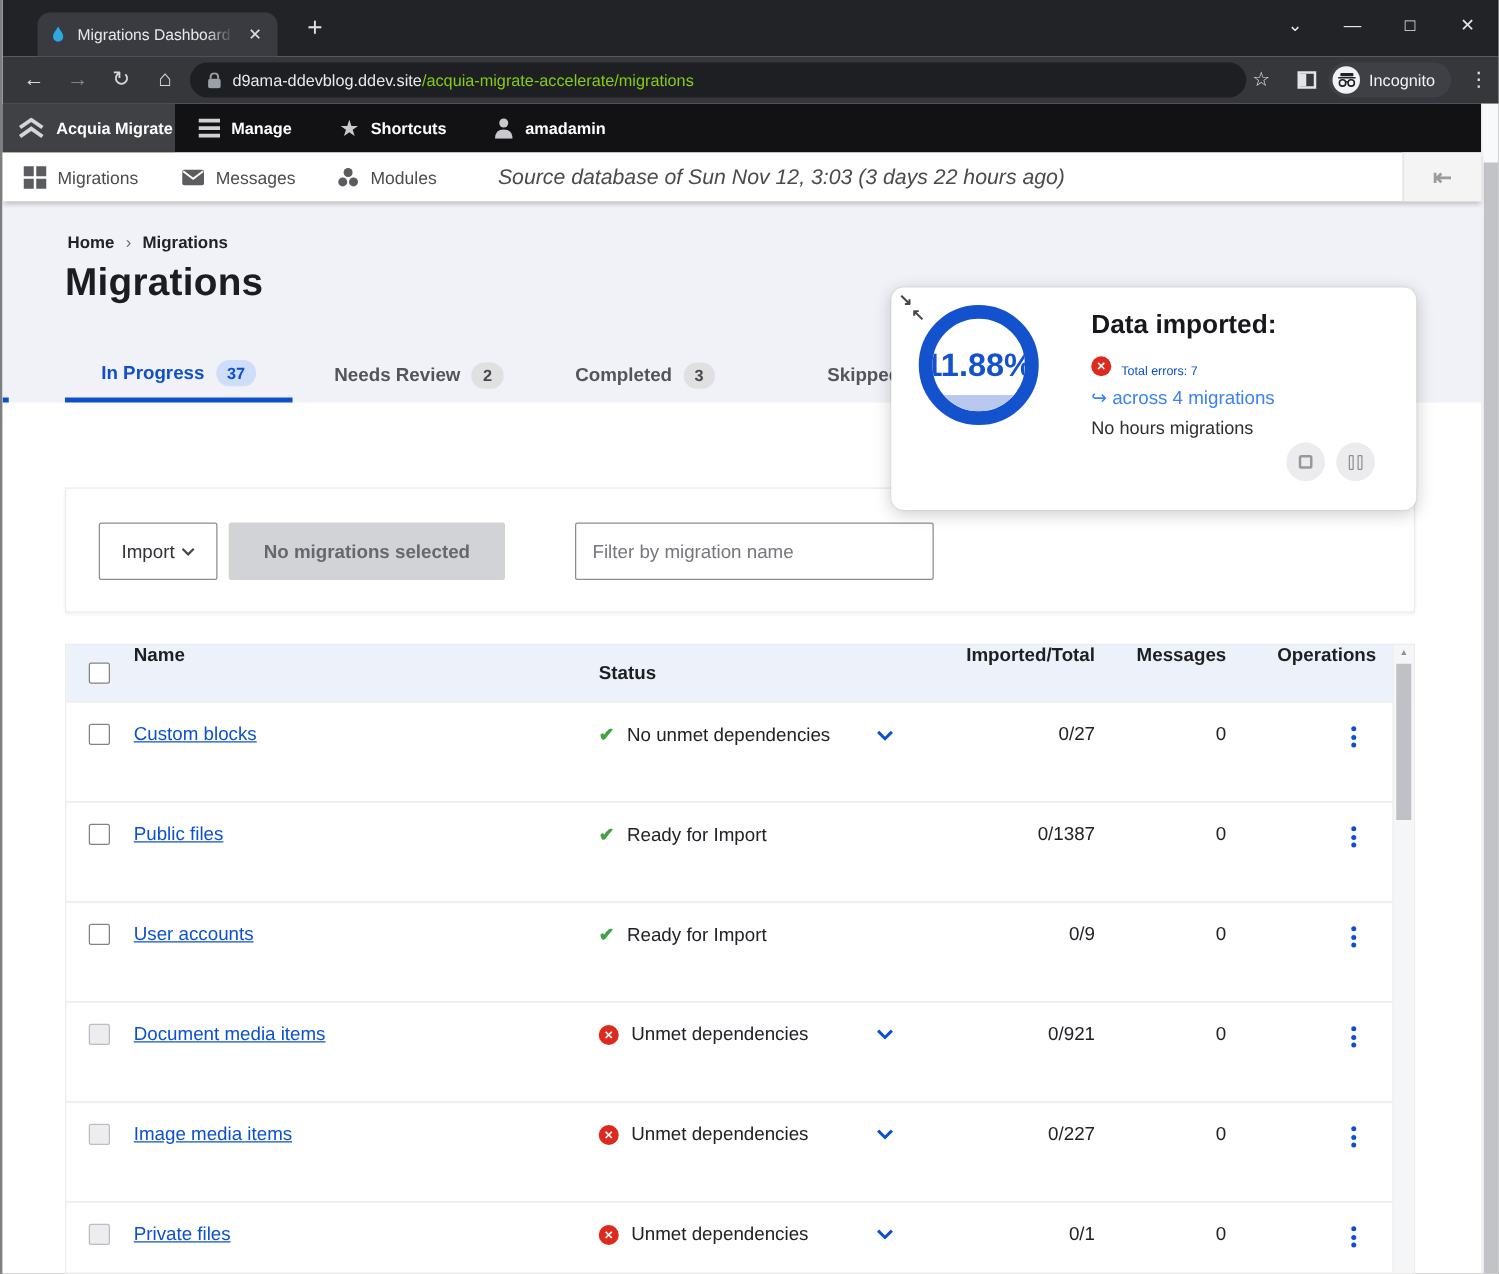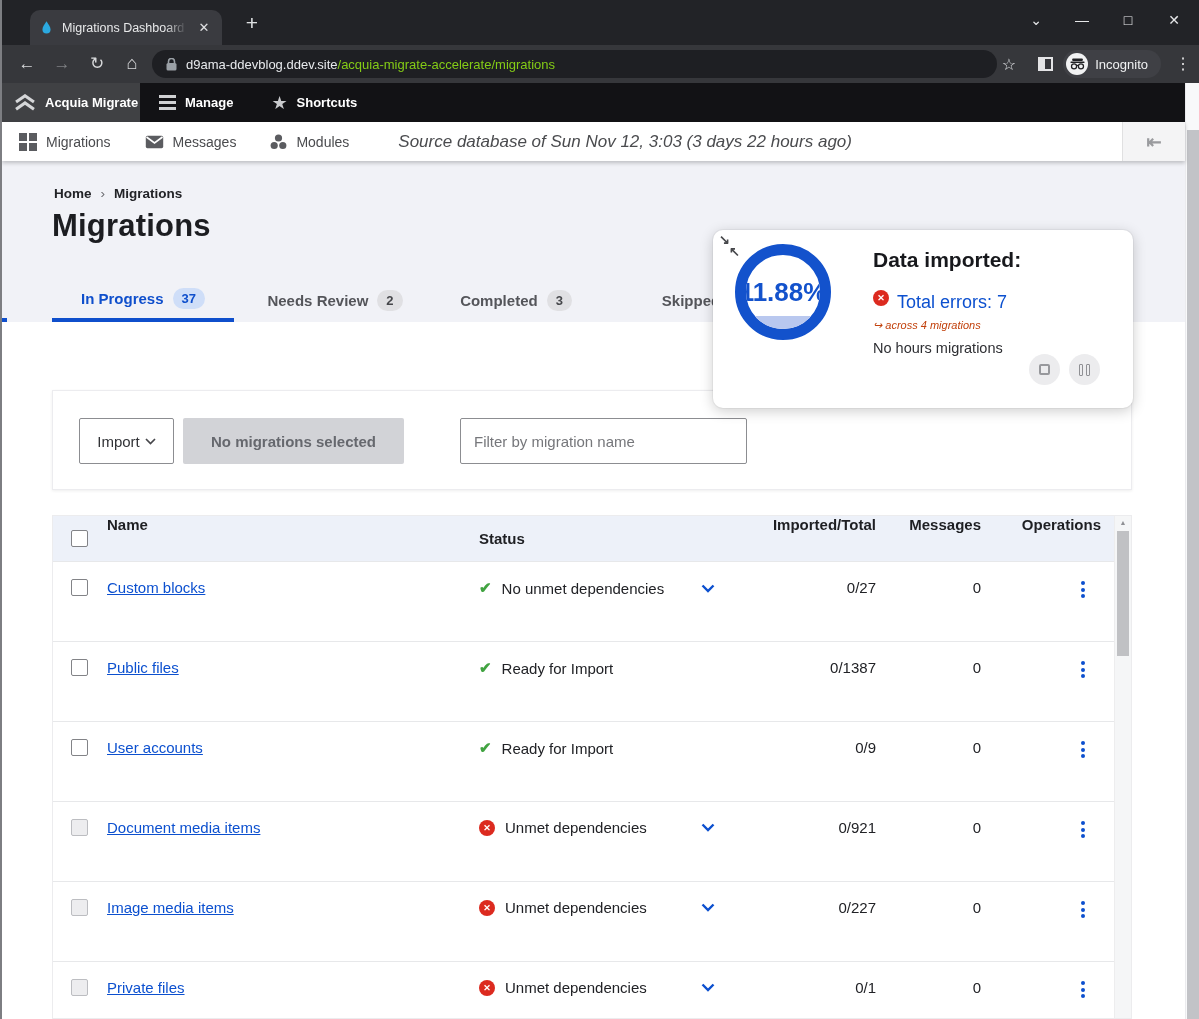--- a/index.html
+++ b/index.html
@@ -117,22 +117,22 @@
   .rz-a { position:absolute; color:#46474b; font-size:13px; font-weight:bold; }
   .rz-1 { left:6px; top:2px; } .rz-2 { left:16px; top:14px; }
   .ring { position:absolute; left:22px; top:14px; width:96px; height:96px; border:11px solid #1352cc; border-radius:50%; }
   .ring-inner { position:absolute; inset:0; border-radius:50%; overflow:hidden; display:flex; align-items:center; justify-content:center; }
   .water { position:absolute; left:0; right:0; bottom:0; height:13px; background:#b9c8ef; }
   .ring-label { position:relative; color:#1352cc; font-size:26px; font-weight:800; }
   .ov-text { position:absolute; left:160px; top:16px; width:250px; }
   .di-title { font-size:21px; font-weight:800; color:#17181c; line-height:1.3; }
   .errors-row { margin-top:9px; display:flex; align-items:center; gap:8px; }
   .errors-row .icon-error { display:flex; }
-  .errors-link { color:#0c50cf; font-size:18px; text-decoration:none;margin-top:10px; }
-  .across { margin-top:6px; font-style:italic; font-size:11px; color:#c2410c; }
+  .errors-link { color:#0c50cf; font-size:10px; text-decoration:none;margin-top:10px; }
+  .across { margin-top:6px; font-size:15px; color:#3b82f6; }
   .queue { margin-top:8px; font-size:14.5px; color:#2e2f33; }
   .ov-buttons { position:absolute; left:316px; top:124px; display:flex; gap:9px; }
   .round-btn { width:31px; height:31px; border-radius:50%; background:#ececee; border:none; display:flex; align-items:center; justify-content:center; }
   .stop-ic { width:11px; height:11px; border:2px solid #97989c; border-radius:2px; }
   .pause-ic { display:flex; gap:3px; }
   .pause-ic i { width:4px; height:12px; border:1.5px solid #8f9094; border-radius:1px; }
   
   .page-scrollbar { position:absolute; right:0; top:83px; bottom:0; width:14px; background:#f8f9fa; border-left:1px solid #ebebee; }
   .page-scrollbar .thumb { position:absolute; top:47px; bottom:0; left:1px; width:12px; background:#c2c3c7; }
   svg { display:block; }
@@ -208,20 +208,29 @@
       <span class="ham">
           <i></i>
           <i></i>
           <i></i>
         </span>
       <span class="lbl">Manage</span>
     </div>
     <div class="admin-item">
       <span class="admin-star">★</span>
       <span class="lbl">Shortcuts</span>
+    </div>
+    <div class="admin-item">
+      <span>
+        <svg width="16" height="17" viewBox="0 0 16 17">
+            <circle cx="8" cy="4.4" r="3.6" fill="#c9cacd"></circle>
+            <path d="M1 17 q0 -7.5 7 -7.5 q7 0 7 7.5 Z" fill="#c9cacd"></path>
+          </svg>
+      </span>
+      <span class="lbl">amadamin</span>
     </div>
   </div>
 
   <div class="sec-bar">
     <div class="sec-item">
       <span class="grid-icon">
           <i></i>
           <i></i>
           <i></i>
           <i></i>

